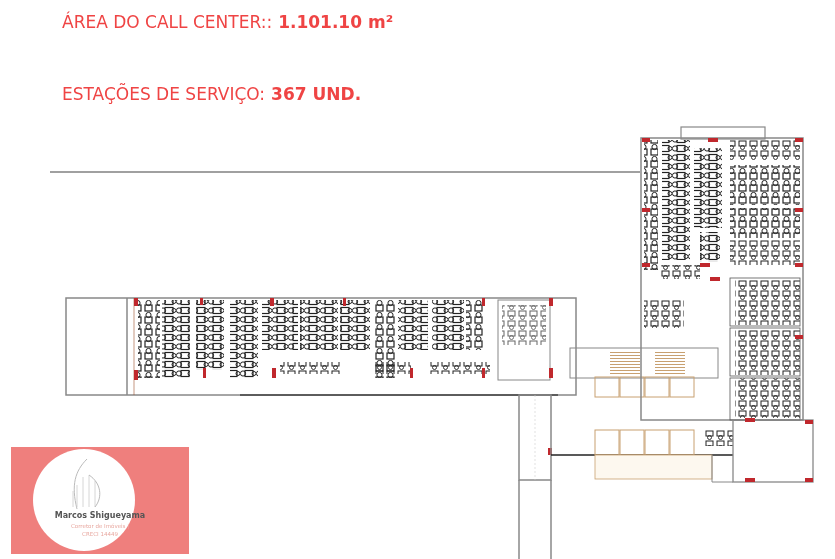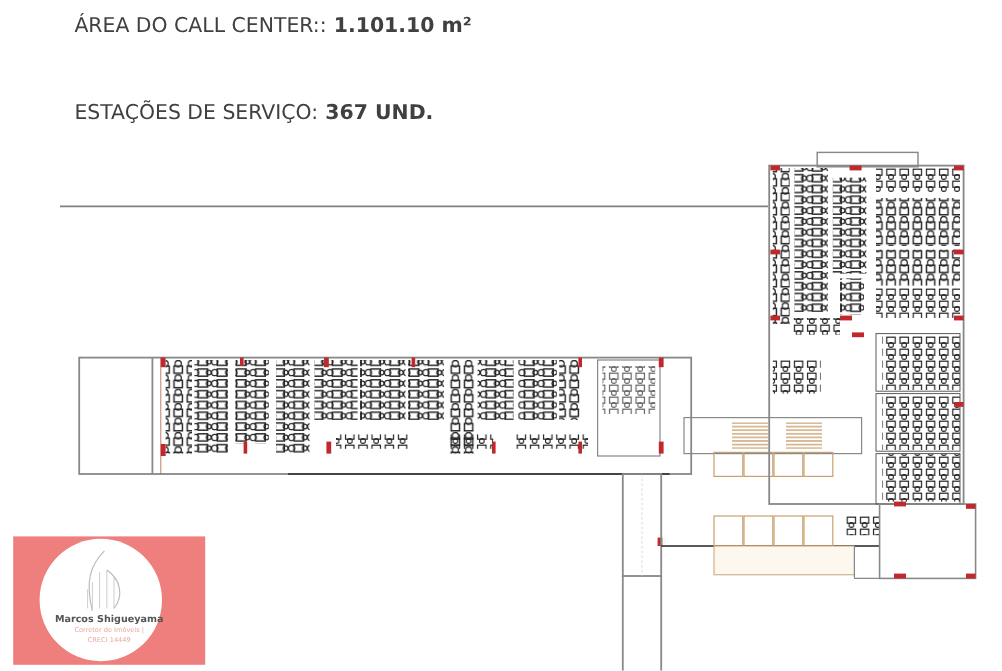--- a/index.html
+++ b/index.html
@@ -1,23 +1,23 @@
 <!DOCTYPE html>
 <html><head>
 <meta charset="utf-8">
 <style>
   html,body{margin:0;padding:0;background:#fff;}
   body{width:835px;height:559px;position:relative;overflow:hidden;font-family:"DejaVu Sans","Liberation Sans",sans-serif;}
-  .hdr{position:absolute;left:62px;color:#404040;font-size:17px;white-space:nowrap;}
+  .hdr{position:absolute;left:62px;color:#ef4444;font-size:17px;white-space:nowrap;}
   .hdr .lbl{font-weight:normal;}
   .hdr .val{font-weight:bold;margin-left:6px;}
   #h1{top:12px;}
   #h2{top:84px;}
   svg.plan{position:absolute;left:0;top:0;}
-  .logo{position:absolute;left:11px;top:447px;width:160px;height:107px;background:#ef7f7d;}
+  .logo{position:absolute;left:11px;top:447px;width:132px;height:107px;background:#ef7f7d;padding-left:46px;}
   .logo .circle{position:absolute;left:22px;top:2px;width:102px;height:102px;border-radius:50%;background:#fff;}
   .logo .name{position:absolute;left:0;right:0;top:64px;text-align:center;font-size:8px;font-weight:bold;color:#555;}
   .logo .sub{position:absolute;left:0;right:0;top:75px;text-align:center;font-size:5.5px;color:#e8a8a0;line-height:8px;}
   .logo .bldg{position:absolute;left:36px;top:10px;}
 </style>
 </head>
 <body>
 
 <div class="hdr" id="h1">
   <span class="lbl">ÁREA DO CALL CENTER::</span><span class="val">1.101.10 m²</span>

